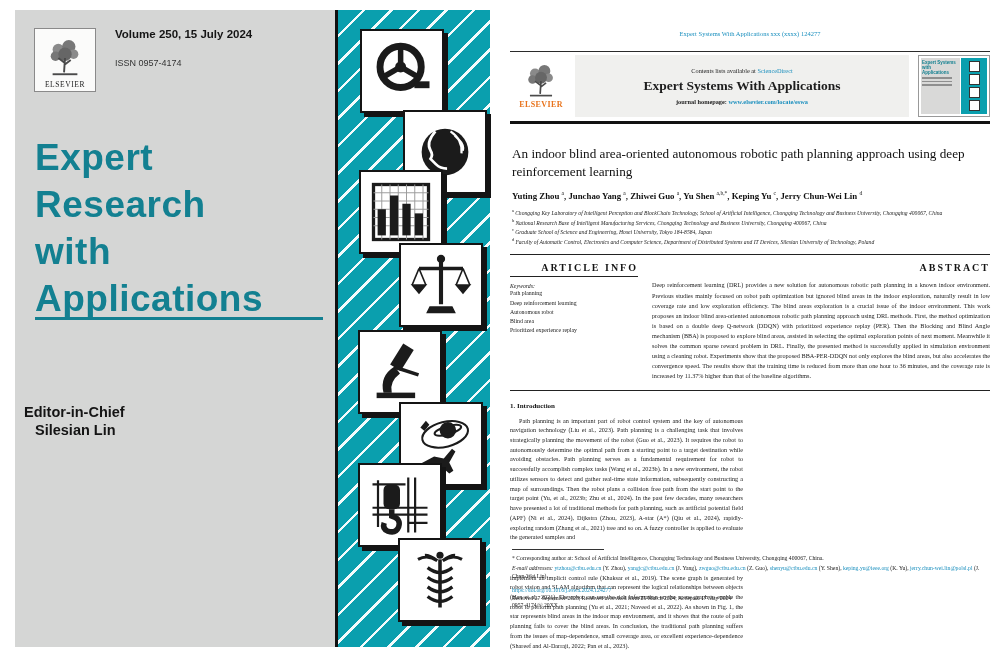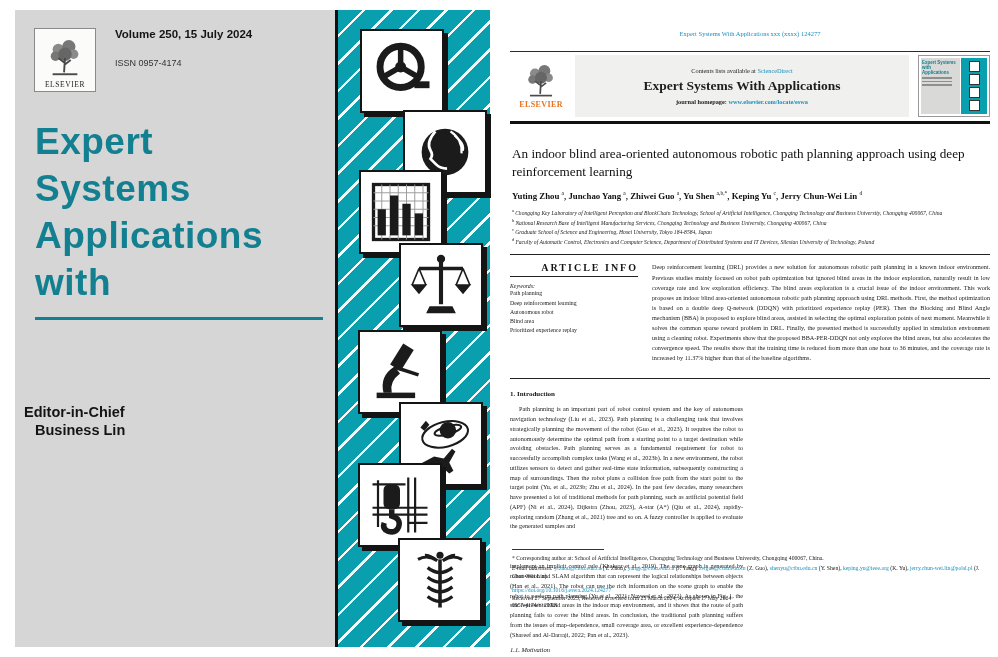--- a/index.html
+++ b/index.html
@@ -7,21 +7,21 @@
           font-family:"Liberation Serif",serif;color:#1c1c1c;}
 
   
   .cover{position:absolute;left:15px;top:10px;width:475px;height:637px;background:#d5d6d5;}
   .cover-logo-box{position:absolute;left:19px;top:18px;width:62px;height:64px;background:#fbfbfa;
                   border:1px solid #8a8a8a;display:flex;flex-direction:column;align-items:center;justify-content:flex-end;padding-bottom:2px;box-sizing:border-box;}
   .cover-logo-box svg{width:40px;height:40px;margin-bottom:1px;}
   .cover-logo-text{font-family:"Liberation Serif",serif;font-size:7.5px;letter-spacing:0.6px;color:#222;}
   .cover-vol{position:absolute;left:100px;top:18px;font-family:"Liberation Sans",sans-serif;font-weight:bold;font-size:11.5px;color:#151515;}
   .cover-issn{position:absolute;left:100px;top:48px;font-family:"Liberation Sans",sans-serif;font-size:9px;color:#333;}
-  .cover-title{position:absolute;left:20px;top:108px;font-family:"Liberation Sans",sans-serif;
+  .cover-title{position:absolute;left:20px;top:124px;font-family:"Liberation Sans",sans-serif;
                font-weight:bold;font-size:37px;line-height:47px;color:#138091;letter-spacing:0.5px;}
   .cover-rule{position:absolute;left:20px;top:307px;width:288px;height:3px;background:#138091;}
   .cover-sub{position:absolute;left:20px;top:322px;font-family:"Liberation Sans",sans-serif;
              font-weight:bold;font-size:23px;line-height:28px;color:#141414;}
   .cover-editor-label{position:absolute;left:9px;top:394px;font-family:"Liberation Sans",sans-serif;font-weight:bold;font-size:14.5px;color:#141414;}
   .cover-editor-name{position:absolute;left:20px;top:412px;font-family:"Liberation Sans",sans-serif;font-weight:bold;font-size:14.5px;color:#141414;}
 
   .cover-band{position:absolute;left:320px;top:0;width:155px;height:637px;box-sizing:border-box;
               border-left:3px solid #101010;
               background:repeating-linear-gradient(135deg,#0a9fae 0px,#0a9fae 17px,#f4fbfc 17px,#f4fbfc 19.5px);}
@@ -100,27 +100,27 @@
           <path d="M20 20 L19 35 M19.5 25 L13 20 M19.5 27 L26 22" stroke="#4a4a4a" stroke-width="2"></path>
           <path d="M7 37 h26" stroke="#4a4a4a" stroke-width="2"></path>
         </g>
       </svg>
       <div class="cover-logo-text">ELSEVIER</div>
     </div>
     <div class="cover-vol">Volume 250, 15 July 2024</div>
     <div class="cover-issn">ISSN 0957-4174</div>
     <div class="cover-title">
       <div>Expert</div>
-      <div>Systems</div>
+      <div>Research</div>
+      <div>with</div>
       <div>Applications</div>
-      <div>with</div>
     </div>
     <div class="cover-rule"></div>
     <div class="cover-editor-label">Editor-in-Chief</div>
-    <div class="cover-editor-name">Business Lin</div>
+    <div class="cover-editor-name">Silesian Lin</div>
     <div class="cover-band" id="icon-band">
         <div class="icon-box pos0">
           <svg viewBox="0 0 48 48">
             <g stroke="#1b1b1b" fill="none">
               <circle cx="23" cy="21" r="15" stroke-width="5"></circle>
               <circle cx="23" cy="21" r="4" fill="#1b1b1b" stroke="none"></circle>
               <line x1="23" y1="21" x2="23" y2="8" stroke-width="4"></line>
               <line x1="23" y1="21" x2="11" y2="28" stroke-width="4"></line>
               <line x1="23" y1="21" x2="35" y2="28" stroke-width="4"></line>
               <path d="M33 34 h11" stroke-width="5"></path>
@@ -288,20 +288,21 @@
         <div class="kw-label">Keywords:</div>
         <div id="kw-list">
             <div class="kw">Path planning</div>
             <div class="kw">Deep reinforcement learning</div>
             <div class="kw">Autonomous robot</div>
             <div class="kw">Blind area</div>
             <div class="kw">Prioritized experience replay</div>
           </div>
       </div>
       <div class="abs-col">
+        <div class="sec-cap">ABSTRACT</div>
         <div class="abstract-text">Deep reinforcement learning (DRL) provides a new solution for autonomous robotic path planning in a known indoor environment. Previous studies mainly focused on robot path optimization but ignored blind areas in the indoor exploration, naturally result in low coverage rate and low exploration efficiency. The blind areas exploration is a crucial issue of the indoor environment. This work proposes an indoor blind area-oriented autonomous robotic path planning approach using DRL methods. First, the method optimization is based on a double deep Q-network (DDQN) with prioritized experience replay (PER). Then the Blocking and Blind Angle mechanism (BBA) is proposed to explore blind areas, assisted in selecting the optimal exploration points of next moment. Meanwhile it solves the common sparse reward problem in DRL. Finally, the presented method is successfully applied in simulation environment using a cleaning robot. Experiments show that the proposed BBA-PER-DDQN not only explores the blind areas, but also accelerates the convergence speed. The results show that the training time is reduced from more than one hour to 36 minutes, and the coverage rate is increased by 11.37% higher than that of the baseline algorithms.</div>
       </div>
     </div>
     <hr class="hr-mid">
 
     <div class="body-cols">
       <div class="bcol">
         <div class="h-sec">1. Introduction</div>
         <p class="bpara indent">Path planning is an important part of robot control system and the key of autonomous navigation technology (Liu et al., 2023). Path planning is a challenging task that involves strategically planning the movement of the robot (Guo et al., 2023). It requires the robot to autonomously determine the optimal path from a starting point to a target destination while avoiding obstacles. Path planning serves as a fundamental requirement for robot to successfully accomplish complex tasks (Wang et al., 2023b). In a new environment, the robot utilizes sensors to detect and gather real-time state information, subsequently constructing a map of surroundings. Then the robot plans a collision free path from the start point to the target point (Yu, et al., 2023b; Zhu et al., 2024). In the past few decades, many researchers have presented a lot of traditional methods for path planning, such as artificial potential field (APF) (Ni et al., 2024), Dijkstra (Zhou, 2023), A-star (A*) (Qiu et al., 2024), rapidly-exploring random (Zhang et al., 2021) tree and so on. A fuzzy controller is applied to evaluate the generated samples and</p>
       </div>

